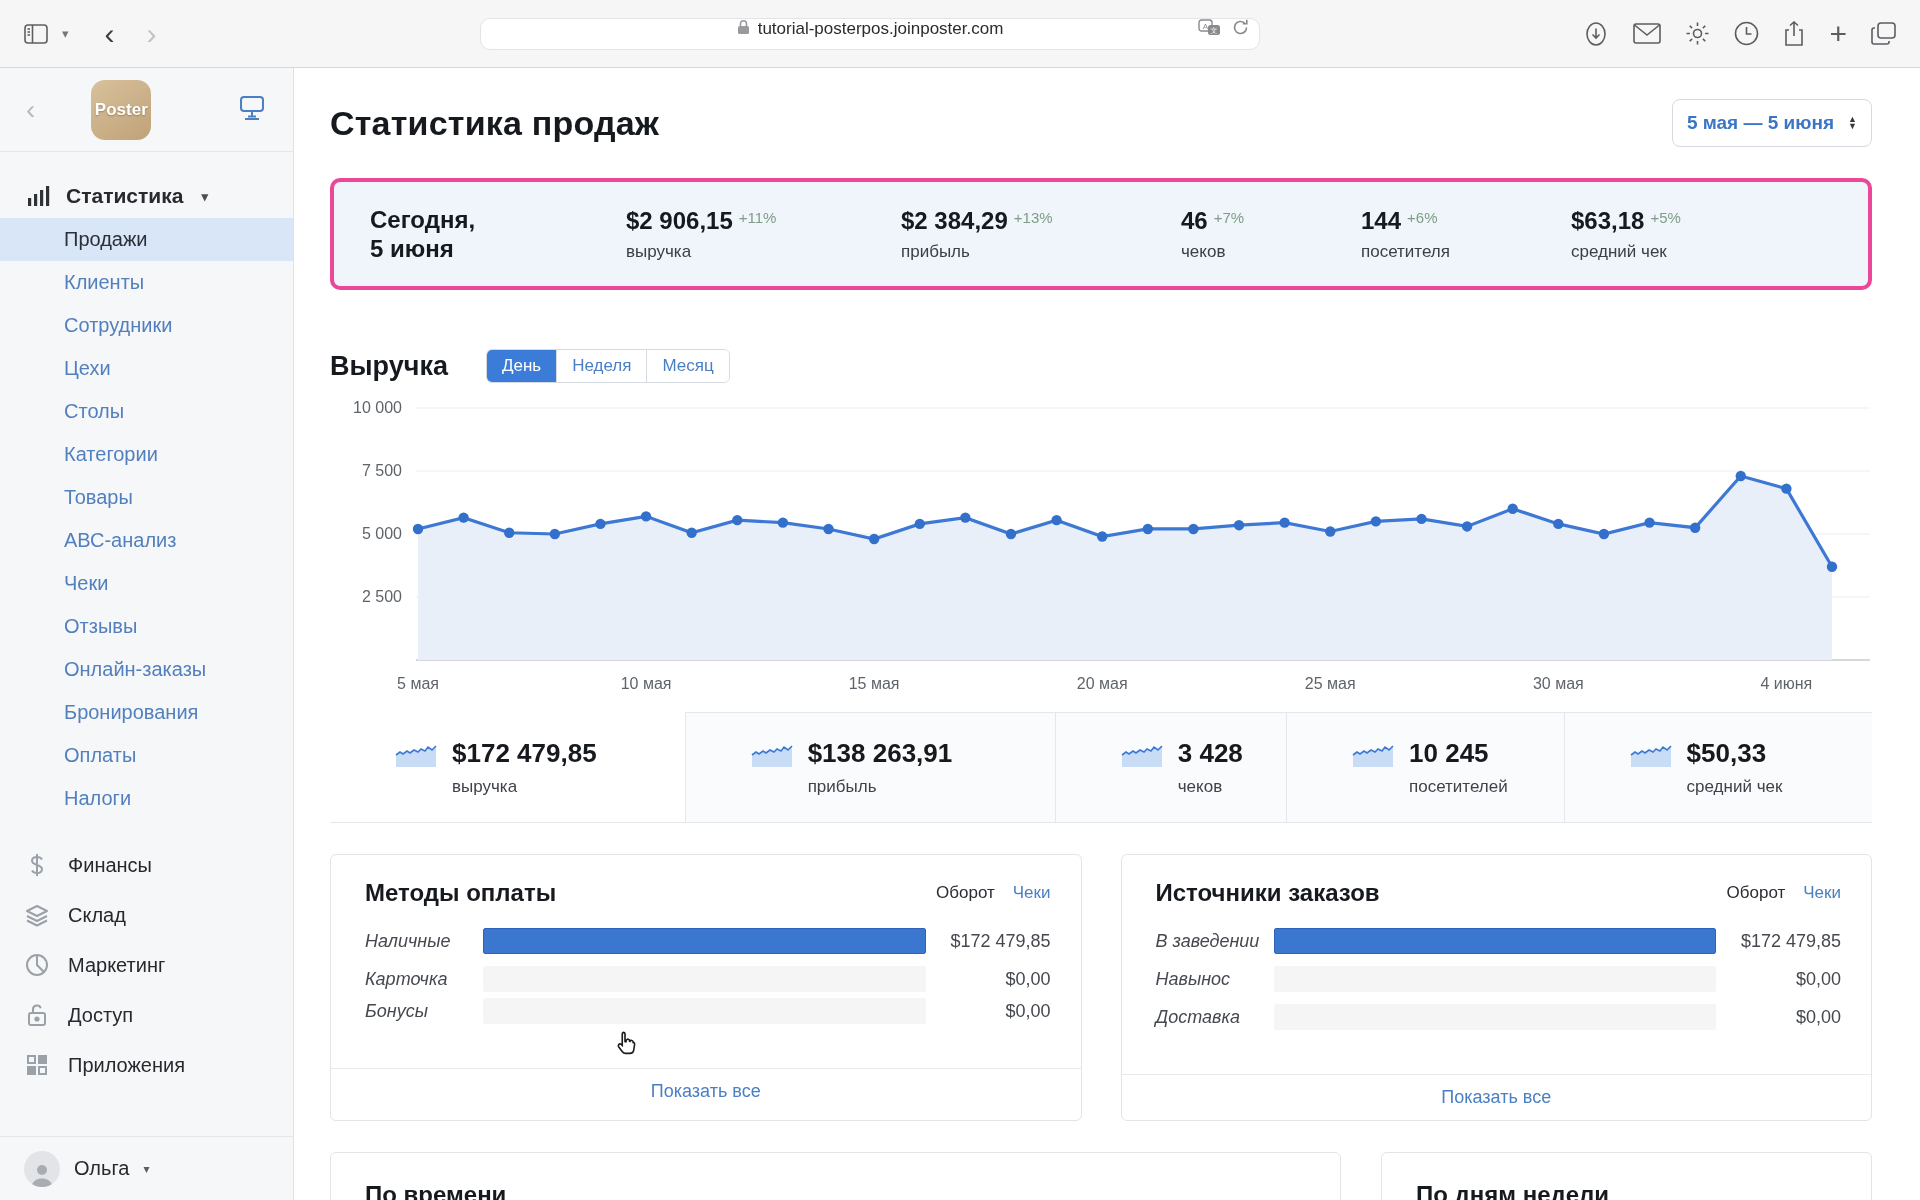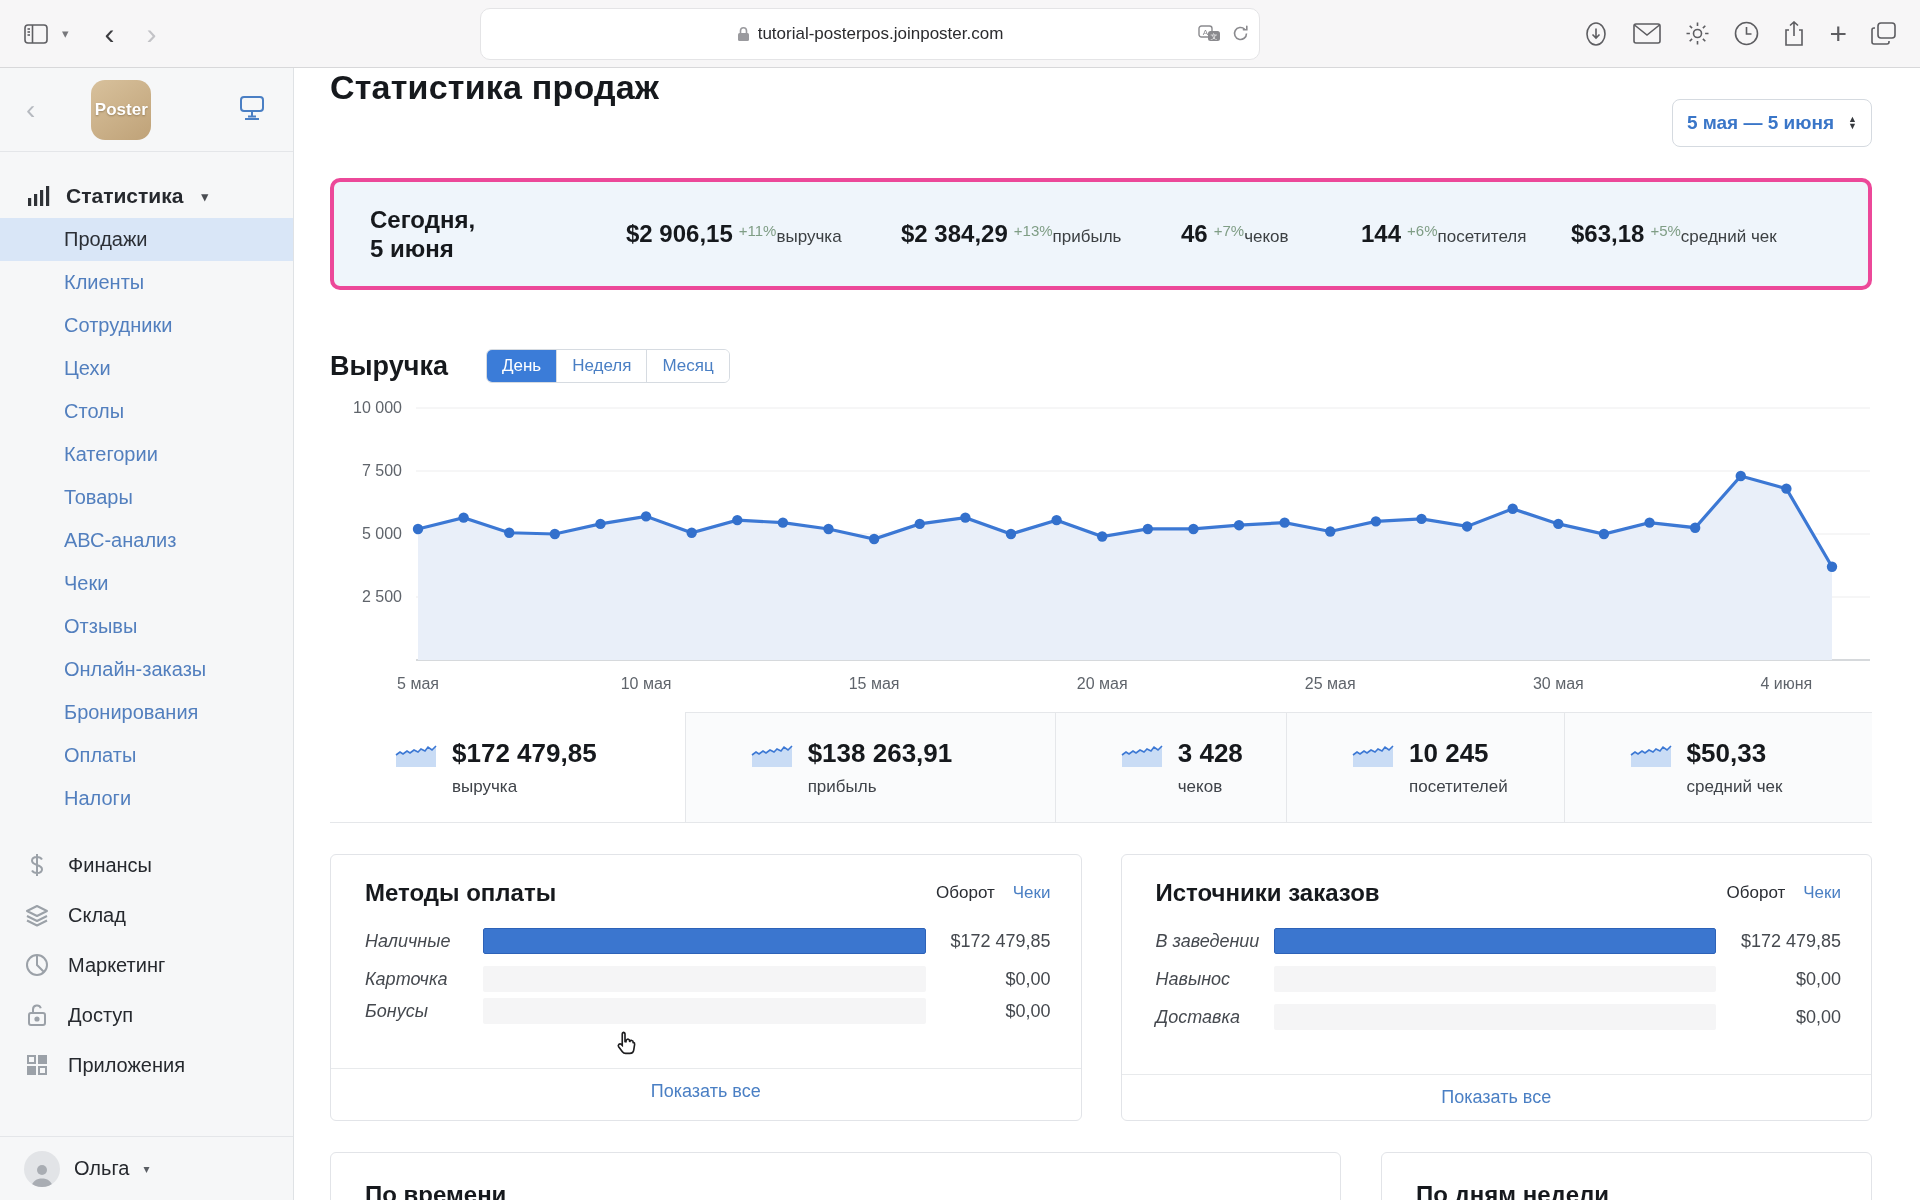--- a/index.html
+++ b/index.html
@@ -7,22 +7,22 @@
   body { font-family:"Liberation Sans", sans-serif; background:#fff; color:#1d2025; }
   .screen { position:relative; width:1920px; height:1200px; overflow:hidden; }
 
   
   .chrome { height:68px; background:#f7f6f7; border-bottom:1px solid #d8d8da;
             display:flex; align-items:center; padding:0 24px; gap:14px; }
   .chrome .nav-ic { color:#5f5f63; font-size:24px; display:flex; align-items:center; }
   .chrome svg { display:block; }
   .arrow-back { color:#3c3c40; font-size:30px; font-weight:400; margin-left:22px; }
   .arrow-fwd  { color:#c3c3c7; font-size:30px; margin-left:18px; }
-  .url-pill { margin-left:auto; margin-right:auto; width:780px; height:52px; background:#fff;
-              border:1px solid #e4e4e6; border-radius:10px; display:flex; align-items:center;
+  .url-pill { margin-left:auto; margin-right:auto; width:780px; height:32px; background:#fff;
+              border:1px solid #e4e4e6; border-radius:10px; display:flex; align-items:flex-start;
               justify-content:center; gap:8px; position:relative; font-size:17px; color:#2b2b2e; }
   .url-tools { position:absolute; right:10px; display:flex; gap:10px; align-items:center; color:#8a8a8e; }
   .chrome-right { display:flex; gap:24px; align-items:center; color:#5d5d61; }
 
   
   .app { display:flex; height:1132px; }
   .sidebar { width:294px; background:#f6f7f8; border-right:1px solid #dfe2e5;
              display:flex; flex-direction:column; flex:none; }
   .side-top { height:84px; border-bottom:1px solid #e4e6e9; display:flex; align-items:center;
               padding:0 26px; }
@@ -45,36 +45,36 @@
                  font-size:20px; color:#26292e; }
   .nav-section .s-ic { width:26px; color:#9ba1a8; display:flex; justify-content:center; }
   .side-user { border-top:1px solid #e4e6e9; height:64px; display:flex; align-items:center;
                gap:14px; padding:0 24px; font-size:20px; color:#26292e; }
   .avatar { width:36px; height:36px; border-radius:50%; background:#e2e4e7; display:flex;
             align-items:flex-end; justify-content:center; overflow:hidden; }
   .caret-sm { font-size:12px; color:#5a5e64; }
 
   
   .main { flex:1; background:#fff; padding:0 48px 0 36px; position:relative; overflow:hidden; }
-  .page-head { display:flex; height:110px; }
+  .page-head { display:flex; align-items:center; height:110px; }
   .page-head h1 { font-size:34px; font-weight:bold; color:#16191d; letter-spacing:.2px; }
   .head-actions { margin-left:auto; display:flex; gap:32px; align-items:center; }
   .btn-group { display:flex; border:1px solid #d5dae0; border-radius:8px; overflow:hidden; background:#fff; }
   .btn { height:42px; padding:0 24px; display:flex; align-items:center; gap:10px;
          font-size:18px; color:#4a7fc4; background:#fff; border:none; cursor:pointer; }
   .btn + .btn { border-left:1px solid #d5dae0; }
   .date-select { height:48px; border:1px solid #d5dae0; border-radius:8px; padding:0 14px;
                  display:flex; align-items:center; gap:14px; font-size:19px; font-weight:bold;
                  color:#3a76c8; background:#fff; cursor:pointer; }
   .stepper { display:flex; flex-direction:column; line-height:7px; font-size:9px; color:#36393e; }
 
   .today-bar { background:#eff5fb; border:4px solid #ec4899; border-radius:10px; height:112px;
                display:flex; align-items:center; padding:0 36px; }
   .today-title { width:256px; font-size:24px; font-weight:bold; color:#16191d; line-height:29px; }
-  .t-stat { display:flex; flex-direction:row; }
+  .t-stat { display:flex; flex-direction:column; }
   .t-stat .v-row { font-size:24px; font-weight:bold; color:#16191d; }
   .t-stat .delta { font-size:15px; font-weight:normal; color:#7f9d85; vertical-align:6px; margin-left:6px; }
   .t-stat .lbl { font-size:17px; color:#3c4043; margin-top:7px; }
   .t-stat:nth-of-type(2){width:275px}.t-stat:nth-of-type(3){width:280px}
   .t-stat:nth-of-type(4){width:180px}.t-stat:nth-of-type(5){width:210px}
 
   .rev-head { display:flex; align-items:center; gap:38px; margin-top:58px; height:36px; }
   .rev-head h2 { font-size:27px; font-weight:bold; color:#16191d; }
   .seg { display:flex; border:1px solid #d6dbe1; border-radius:6px; overflow:hidden; }
   .seg-tab { height:32px; padding:0 15px; display:flex; align-items:center; font-size:17px;

